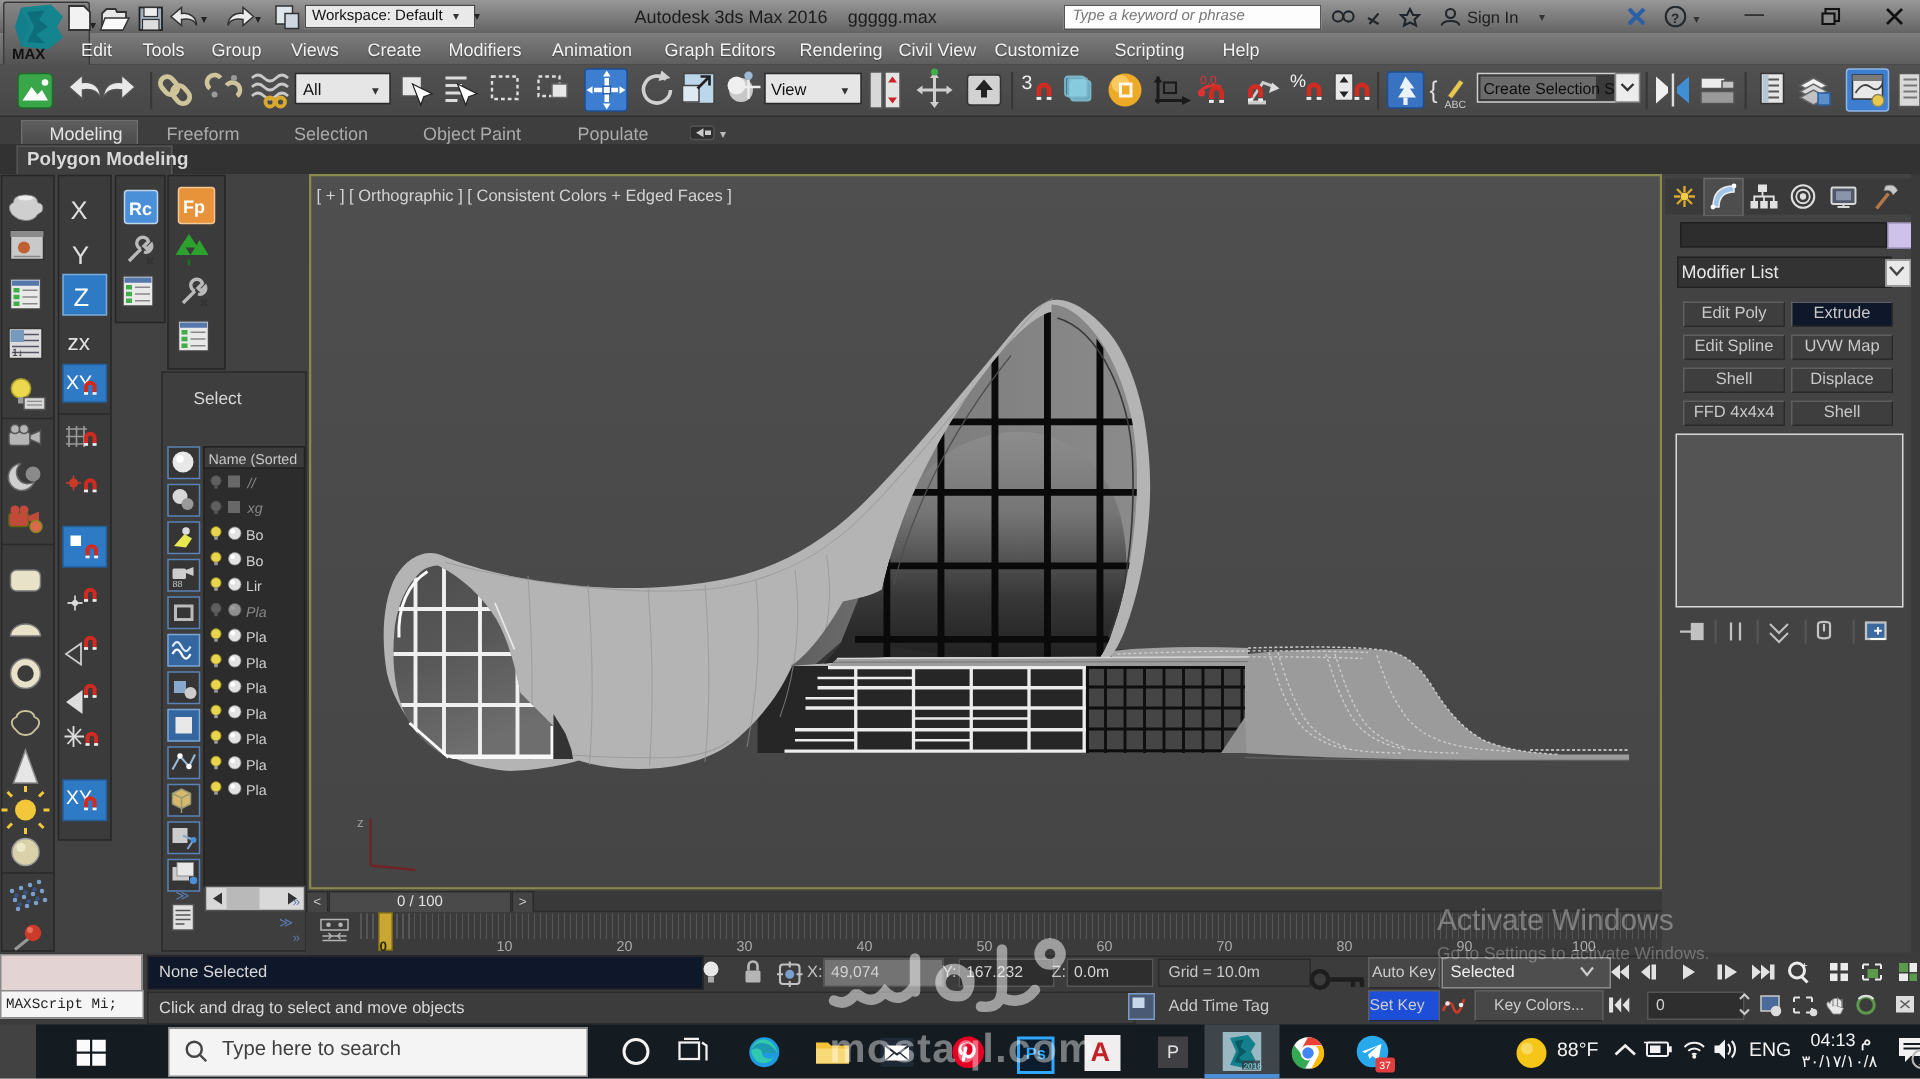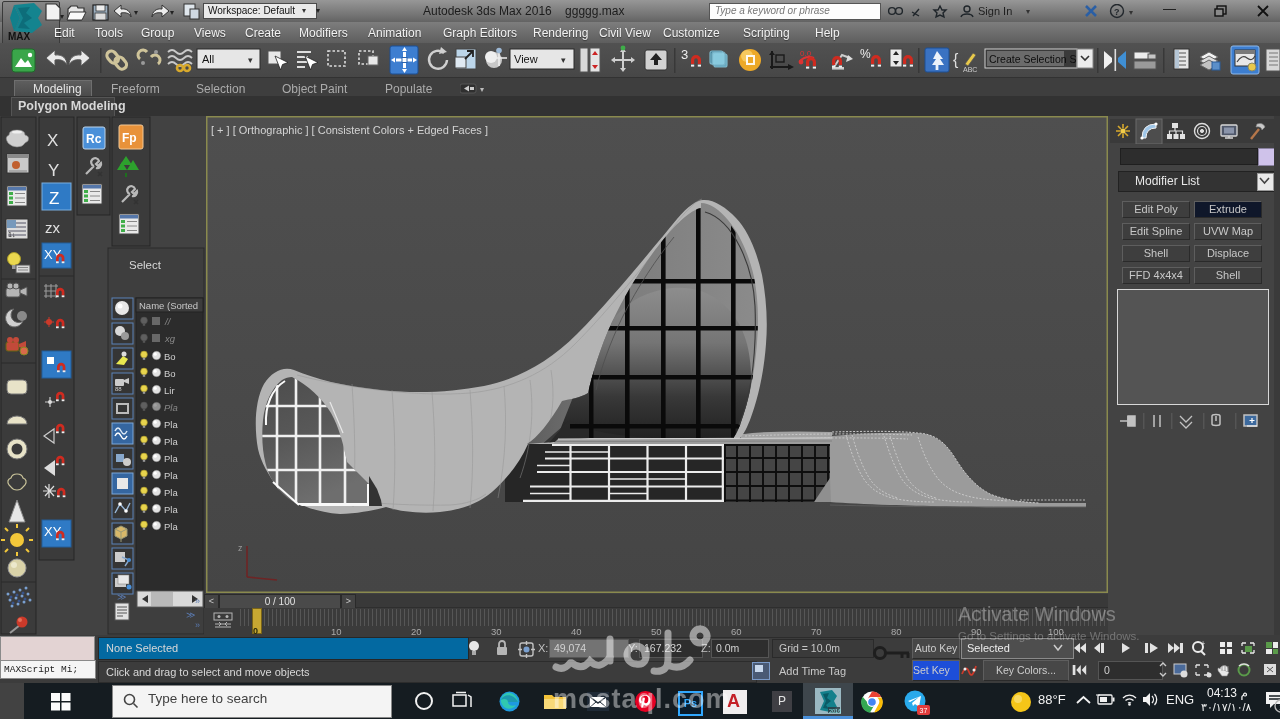--- a/index.html
+++ b/index.html
@@ -809,21 +809,21 @@
     <g transform="translate(147,13)">
       <path d="M-6,8 L2,-2" stroke="#b5764a" stroke-width="2.4"></path>
       <path d="M0,-7 q6,-2 8,3 l-3,3 q-1,-4 -6,-3 z" fill="#c9c9c9" stroke="#888" stroke-width=".6"></path>
     </g>
   </svg>
 
   <div class="abs" style="left:12px;top:32px;width:136px;height:15px;background:#2d2d2d;border:1px solid #1f1f1f;"></div>
   <div class="abs" style="left:150px;top:32px;width:16px;height:16px;background:#cfc2ea;border:1px solid #8a82a0;"></div>
 
   <div class="abs" style="left:10px;top:55px;width:139px;height:19px;background:#333;border:1px solid #222;
-    color:#e8e8e8;font-size:12px;line-height:19px;padding-left:16px;">Modifier List</div>
+    color:#e8e8e8;font-size:12px;line-height:19px;padding-left:2px;">Modifier List</div>
   <div class="abs" style="left:149px;top:57px;width:15px;height:16px;background:#e9e9e9;border:1px solid #999;"></div>
   <svg class="abs" style="left:151px;top:61px" width="11" height="8">
         <path d="M1,1 L5.5,6 L10,1" stroke="#444" stroke-width="1.6" fill="none"></path>
       </svg>
 
   <div id="modbtns" style="position:absolute;left:0;top:0;font-size:11px;color:#c8c8c8;text-align:center;">
     <div class="abs" style="left:14px;top:85px;width:66px;height:15px;line-height:15px;background:#3e3e3e;border:1px solid #5e5e5e;border-bottom-color:#2a2a2a;border-right-color:#2a2a2a;">Edit Poly</div>
     <div class="abs" style="left:86px;top:85px;width:66px;height:15px;line-height:15px;background:#0f172a;border:1px solid #5e5e5e;border-bottom-color:#2a2a2a;border-right-color:#2a2a2a;">Extrude</div>
     <div class="abs" style="left:14px;top:107px;width:66px;height:15px;line-height:15px;background:#3e3e3e;border:1px solid #5e5e5e;border-bottom-color:#2a2a2a;border-right-color:#2a2a2a;">Edit Spline</div>
     <div class="abs" style="left:86px;top:107px;width:66px;height:15px;line-height:15px;background:#3e3e3e;border:1px solid #5e5e5e;border-bottom-color:#2a2a2a;border-right-color:#2a2a2a;">UVW Map</div>
@@ -893,21 +893,21 @@
   <div class="abs" style="left:252px;top:608px;width:8px;height:24px;background:#c8a832;border:1px solid #7a6418;"></div>
   <div class="tx" style="left:253px;top:626px;font-size:9px;color:#2a2a0a;font-weight:bold;">0</div>
 
   <div class="tx" style="left:195px;top:596px;font-size:9px;color:#5a7ab0;">»</div>
   <div class="tx" style="left:195px;top:620px;font-size:9px;color:#5a7ab0;">»</div>
 
   <div class="abs" style="left:0;top:636px;width:93px;height:23px;background:#e3d3d3;border:1px solid #8a8a8a;"></div>
   <div class="abs" style="left:0;top:660px;width:91px;height:17px;background:#f5f5f5;border:1px solid #8a8a8a;
     font-family:'Liberation Mono',monospace;font-size:9.5px;color:#222;line-height:17px;padding-left:3px;">MAXScript Mi;</div>
 
-  <div class="abs" style="left:98px;top:637px;width:362px;height:21px;background:#0369a1;border:1px solid #272727;
+  <div class="abs" style="left:98px;top:637px;width:362px;height:21px;background:#0f172a;border:1px solid #272727;
     color:#d8d8d8;font-size:11px;line-height:21px;padding-left:7px;">None Selected</div>
 
   <svg class="abs" style="left:466px;top:639px" width="70" height="19" viewBox="0 0 70 19">
     <circle cx="8" cy="7" r="5" fill="#e8e8e8"></circle>
         <rect x="6" y="12" width="4" height="4" fill="#aaa"></rect>
     <rect x="31" y="8" width="10" height="8" rx="1" fill="#b5b5b5"></rect>
         <path d="M33,8 v-3 a3,3 0 0 1 6,0 v3" stroke="#b5b5b5" stroke-width="1.8" fill="none"></path>
     <rect x="54" y="4" width="13" height="13" rx="2" fill="none" stroke="#c2c2c2" stroke-width="1.4"></rect>
     <circle cx="60.5" cy="10.5" r="3" fill="#7aa0d0"></circle>
         <path d="M60.5,2 v4 M60.5,15 v4 M52,10.5 h4 M65,10.5 h4" stroke="#c2c2c2" stroke-width="1.4"></path>

